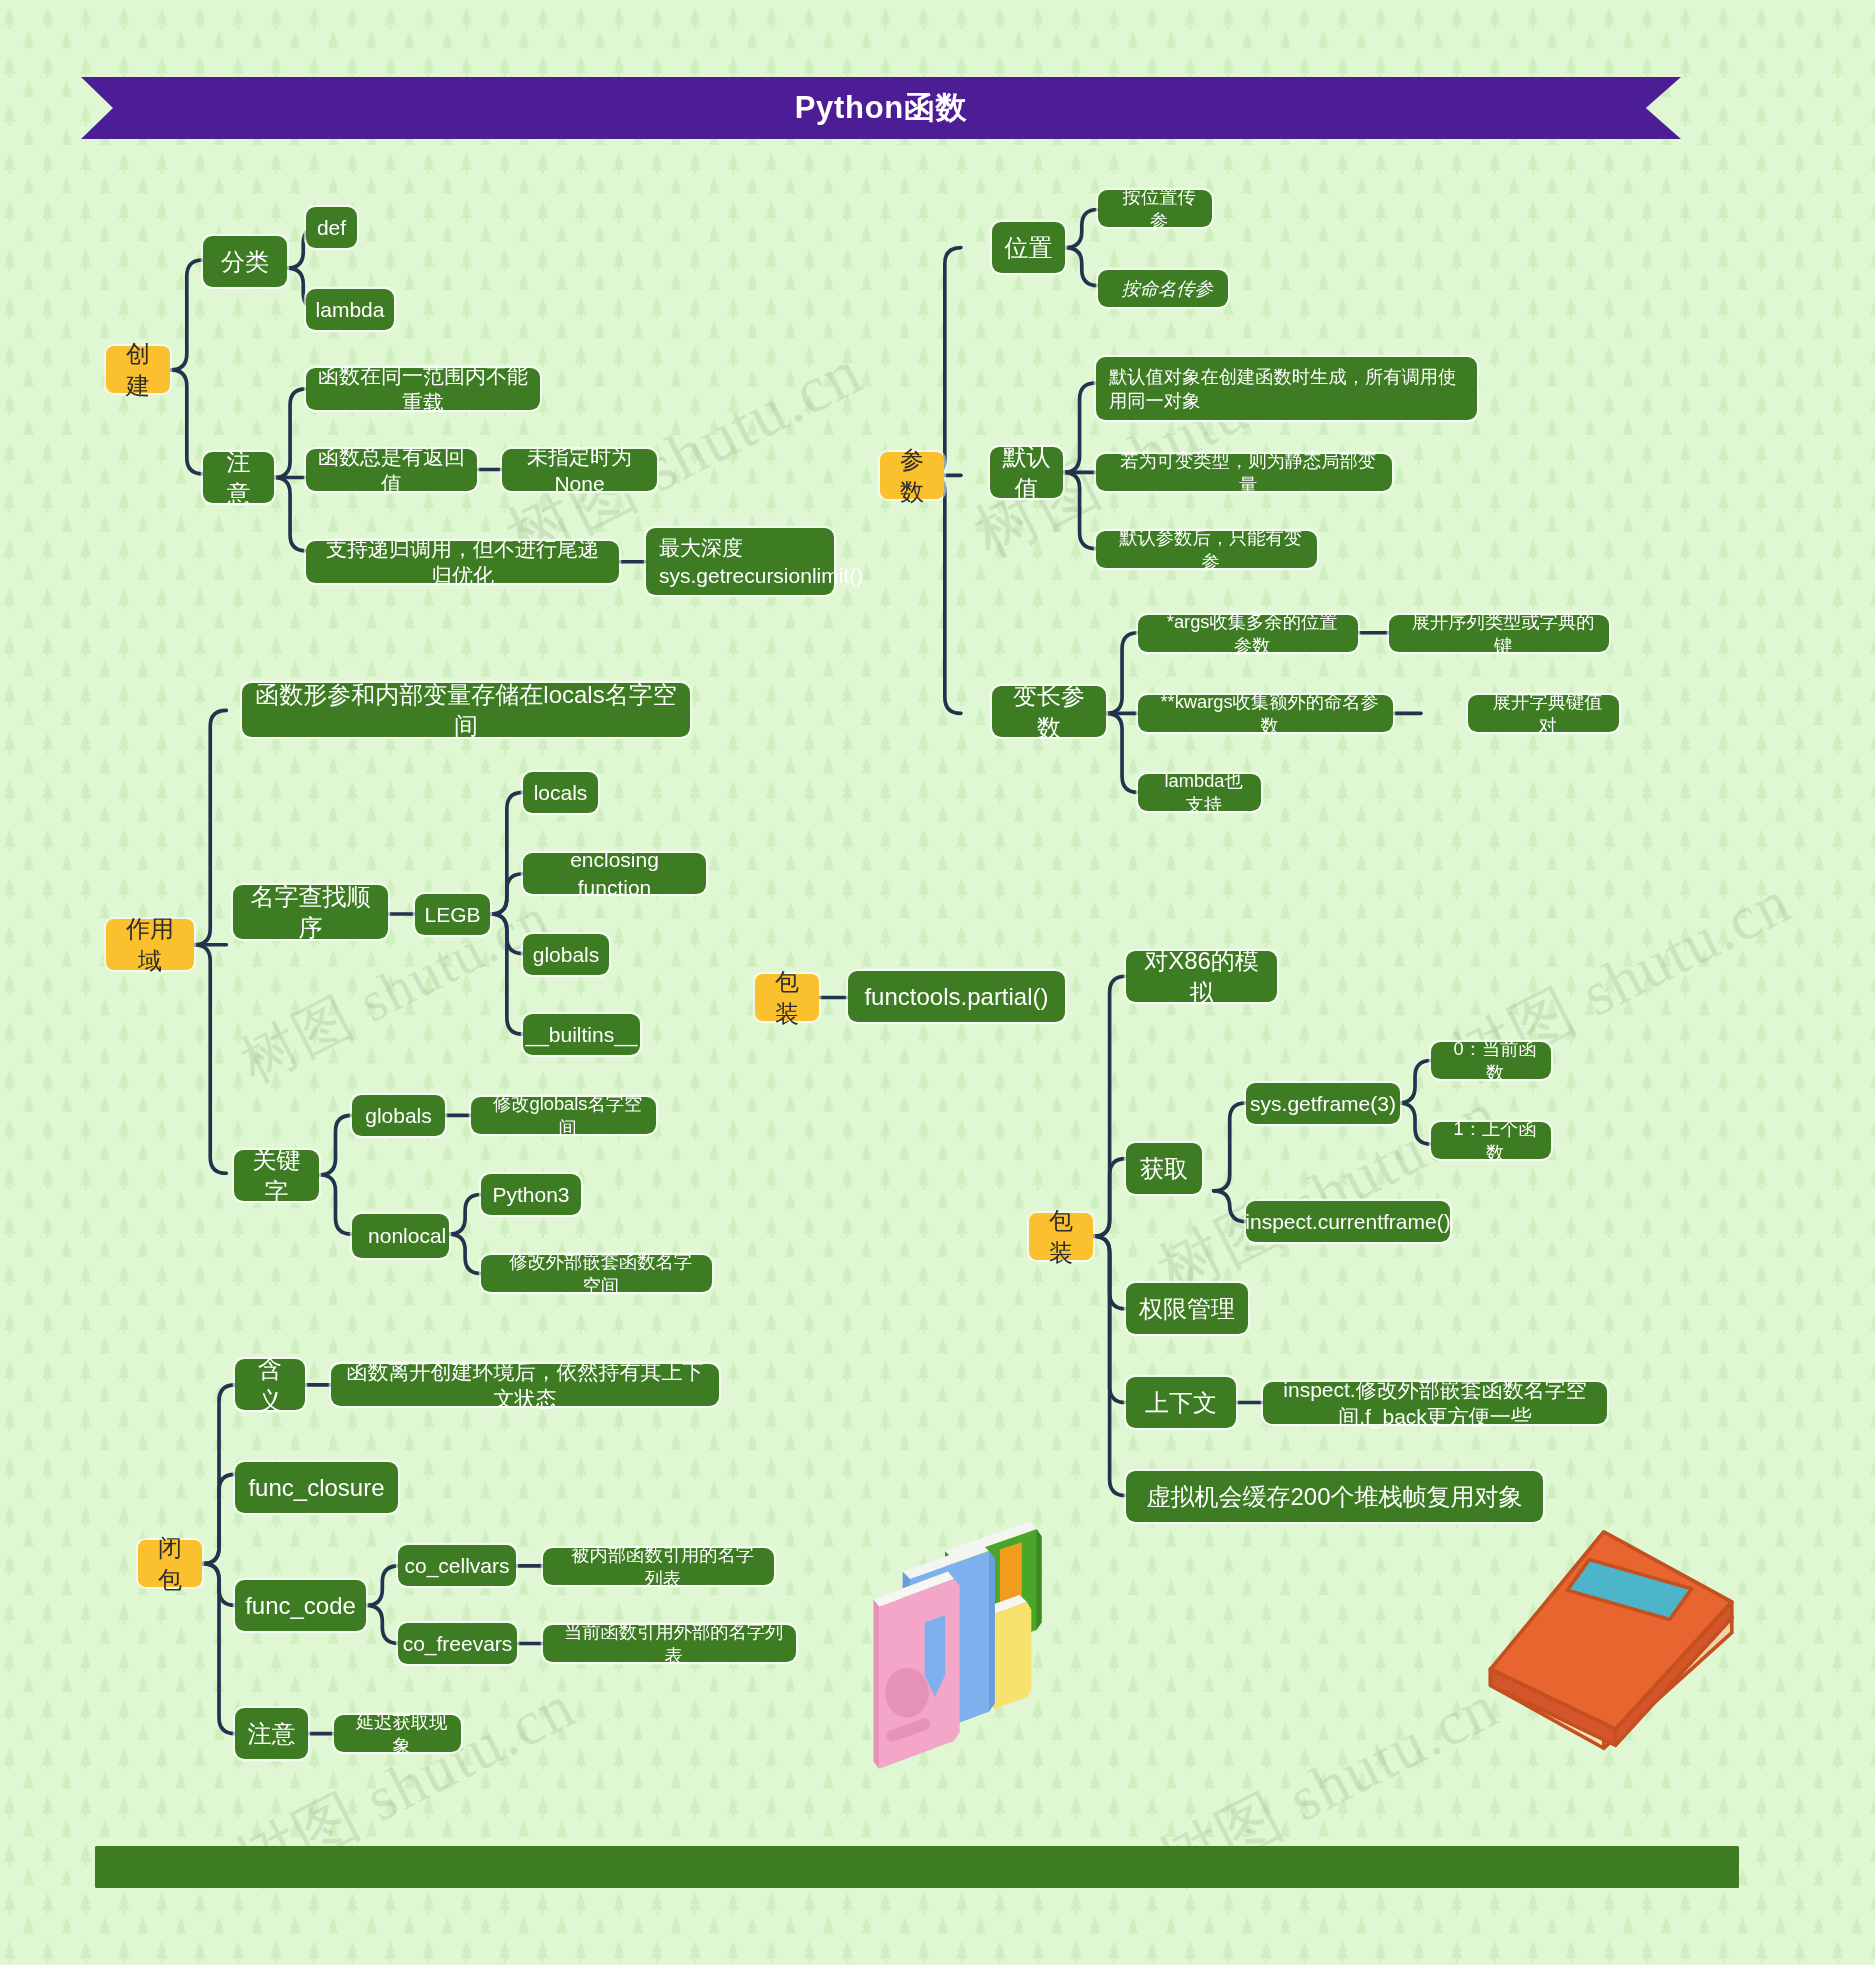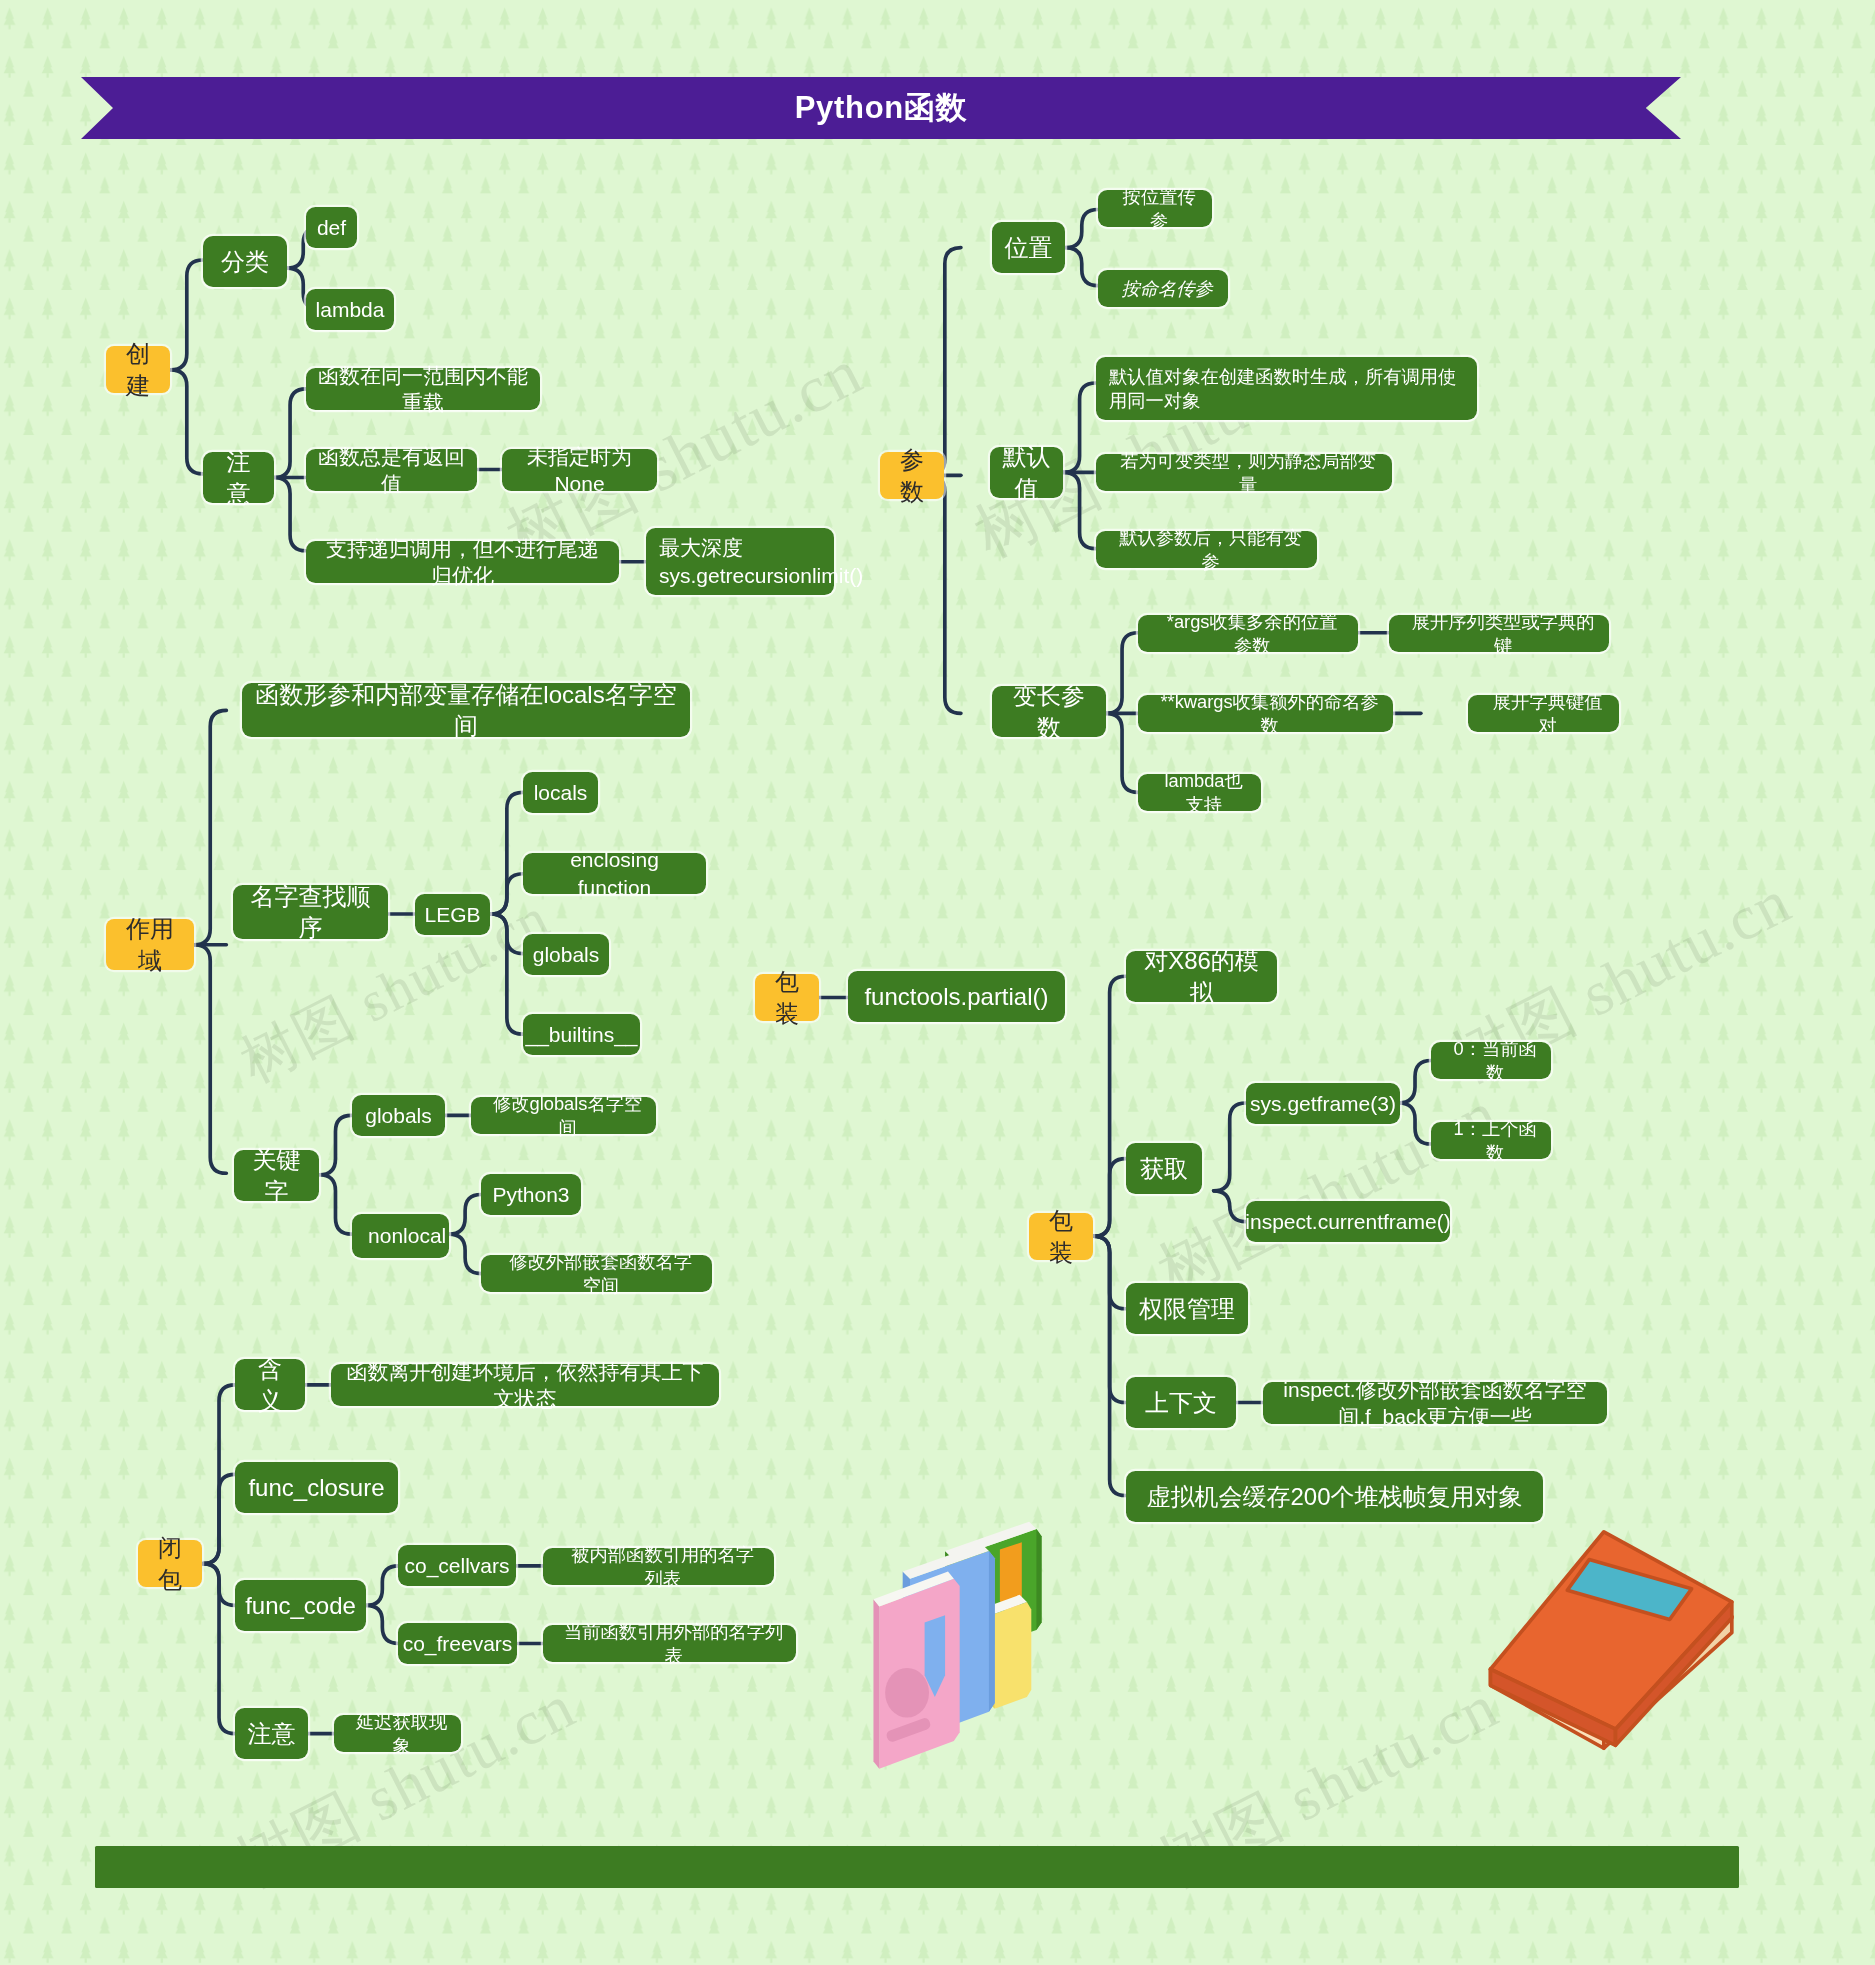--- a/index.html
+++ b/index.html
@@ -200,21 +200,21 @@
 
   <path d="M1910 1506 q22 0 22 -22 L1932 1470 q0 -22 22 -22"></path>
   <path d="M1910 1506 q22 0 22 22 L1932 1540 q0 22 22 22"></path>
 
   <path d="M1687 1915 L1724 1915" stroke-width="7"></path>
 </svg>
 
 <div class="node level1 big" style="left:106px;top:346px;width:64px;height:47px;">
   <span>创建</span>
 </div>
-<div class="node big" style="left:203px;top:236px;width:84px;height:51px;border-radius:10px;">
+<div class="node big" style="left:203px;top:236px;width:84px;height:51px;">
   <span>分类</span>
 </div>
 <div class="node mid" style="left:306px;top:207px;width:51px;height:41px;">
   <span>def</span>
 </div>
 <div class="node mid" style="left:306px;top:289px;width:88px;height:41px;">
   <span>lambda</span>
 </div>
 
 <div class="node big" style="left:203px;top:452px;width:71px;height:51px;">

